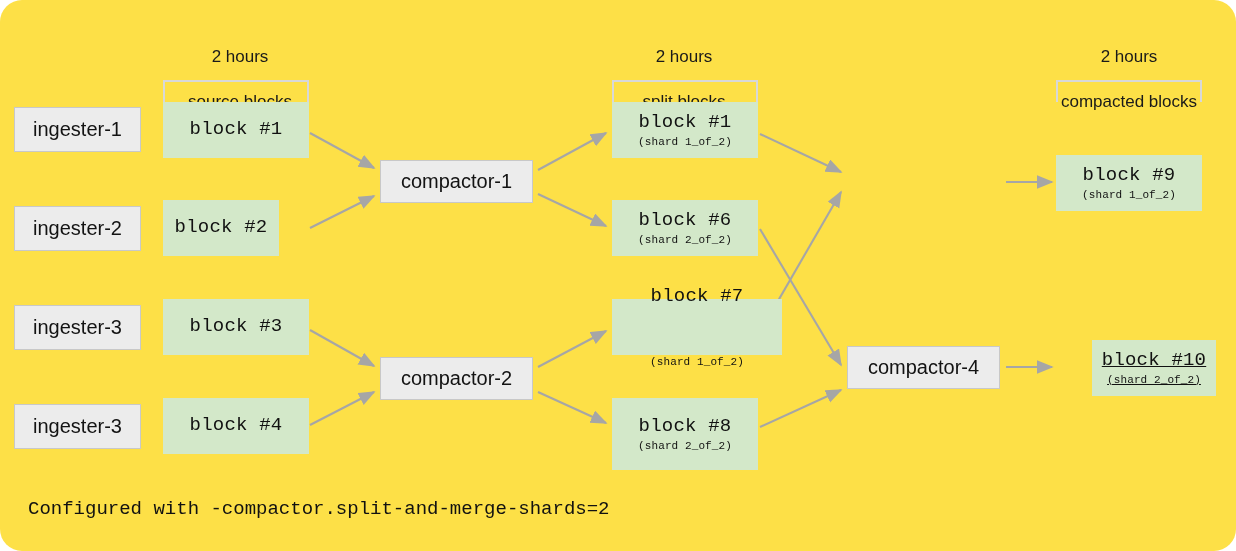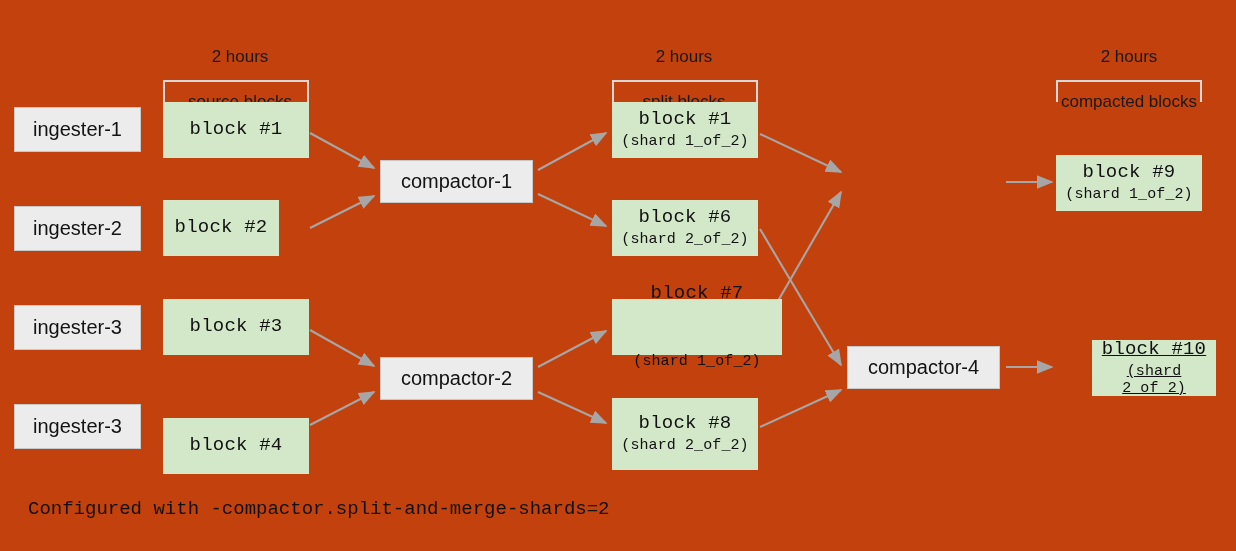--- a/index.html
+++ b/index.html
@@ -10,21 +10,22 @@
   }
   body {
     font-family: "Liberation Sans", sans-serif;
     color: #111111;
   }
   #stage {
     position: relative;
     width: 1236px;
     height: 551px;
     overflow: hidden;
-    background: #c2410c;
+    background: #fde047;
+    border-radius: 22px;
   }
   #wires {
     position: absolute;
     left: 0;
     top: 0;
     width: 1236px;
     height: 551px;
     pointer-events: none;
   }
   .node {
@@ -48,21 +49,21 @@
     background: #d3e8c9;
     border: 0;
     font-family: "Liberation Mono", monospace;
     color: #111111;
   }
   .green-box .main-line {
     font-size: 19px;
     letter-spacing: 0.2px;
   }
   .green-box .sub-line {
-    font-size: 15px;
+    font-size: 11px;
     margin-top: 2px;
     letter-spacing: 0.1px;
   }
   .group-label {
     position: absolute;
     text-align: center;
     font-family: "Liberation Sans", sans-serif;
     font-size: 17px;
     color: #1a1a1a;
     line-height: 1.32;
@@ -151,21 +152,21 @@
 
   <div class="node green-box" style="left:163px; top:102px; width:146px; height:56px;">
     <span class="main-line">block #1</span>
   </div>
   <div class="node green-box" style="left:163px; top:200px; width:116px; height:56px;">
     <span class="main-line">block #2</span>
   </div>
   <div class="node green-box" style="left:163px; top:299px; width:146px; height:56px;">
     <span class="main-line">block #3</span>
   </div>
-  <div class="node green-box" style="left:163px; top:418px; width:146px; height:56px;">
+  <div class="node green-box" style="left:163px; top:398px; width:146px; height:56px;">
     <span class="main-line">block #4</span>
   </div>
 
   <div class="node grey-box" style="left:380px; top:160px; width:153px; height:43px;">
     <span>compactor-1</span>
   </div>
   <div class="node grey-box" style="left:380px; top:357px; width:153px; height:43px;">
     <span>compactor-2</span>
   </div>
 

